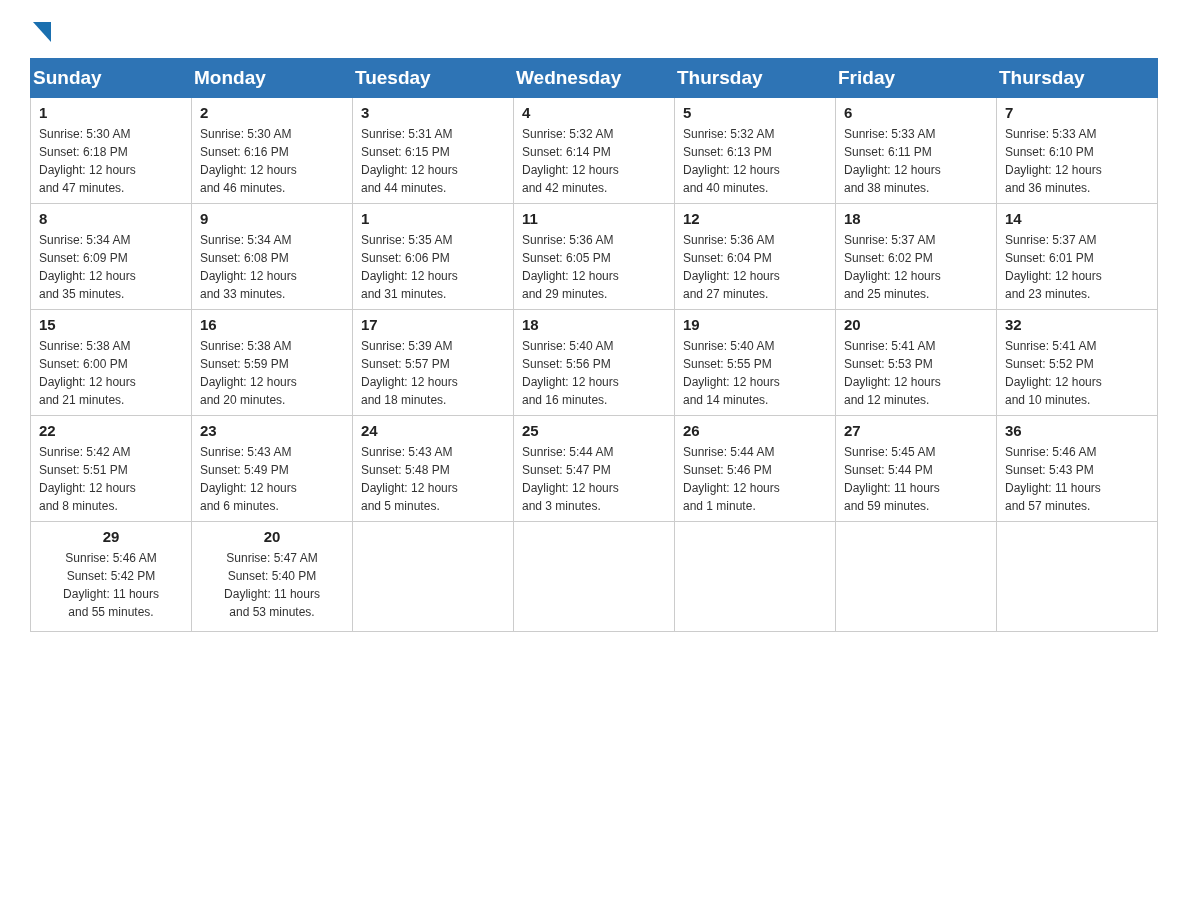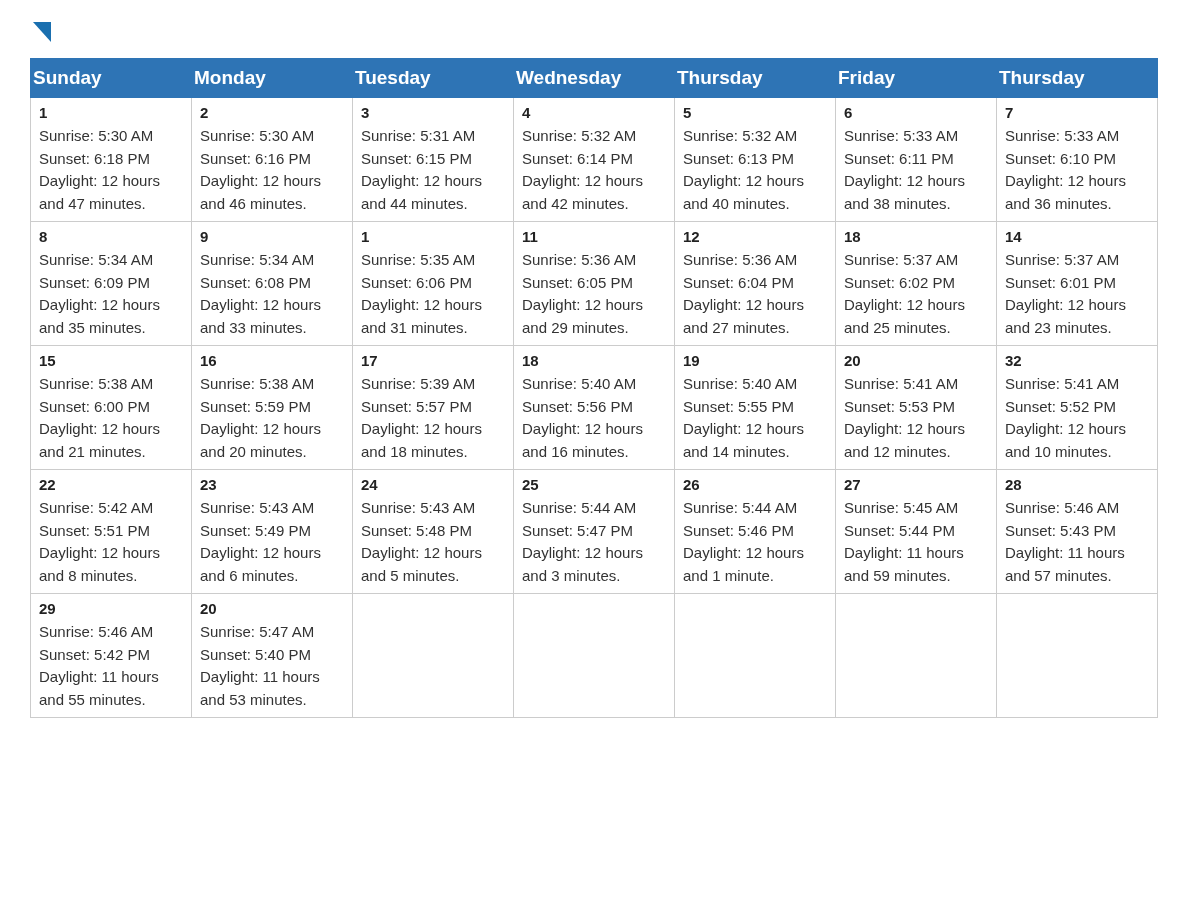--- a/index.html
+++ b/index.html
@@ -70,30 +70,31 @@
       color: #222;
       height: 100px;
     }
     .day-num {
       font-size: 15px;
       font-weight: bold;
       display: block;
       margin-bottom: 4px;
     }
     .day-info {
-      font-size: 15px;
+      font-size: 12px;
       line-height: 1.5;
       color: #333;
     }
     tr td:first-child .day-num,
     tr td:last-child .day-num {
       color: #222;
     }
     .last-row td {
       height: 110px;
+      text-align: center;
     }
   </style>
 </head>
 <body>
 
 <div class="header">
   <div class="logo">
     <div class="logo-top-row">
       <span class="logo-text-general"></span>
       <div style="display:flex; flex-direction:column; margin-left:3px; margin-top:2px;">
@@ -234,21 +235,21 @@
       </td>
         <td>
         <span class="day-num">26</span>
         <div class="day-info">Sunrise: 5:44 AM<br>Sunset: 5:46 PM<br>Daylight: 12 hours<br>and 1 minute.</div>
       </td>
         <td>
         <span class="day-num">27</span>
         <div class="day-info">Sunrise: 5:45 AM<br>Sunset: 5:44 PM<br>Daylight: 11 hours<br>and 59 minutes.</div>
       </td>
         <td>
-        <span class="day-num">28</span>
+        <span class="day-num">36</span>
         <div class="day-info">Sunrise: 5:46 AM<br>Sunset: 5:43 PM<br>Daylight: 11 hours<br>and 57 minutes.</div>
       </td>
       </tr>
       <tr class="last-row">
         <td>
         <span class="day-num">29</span>
         <div class="day-info">Sunrise: 5:46 AM<br>Sunset: 5:42 PM<br>Daylight: 11 hours<br>and 55 minutes.</div>
       </td>
         <td>
         <span class="day-num">20</span>

